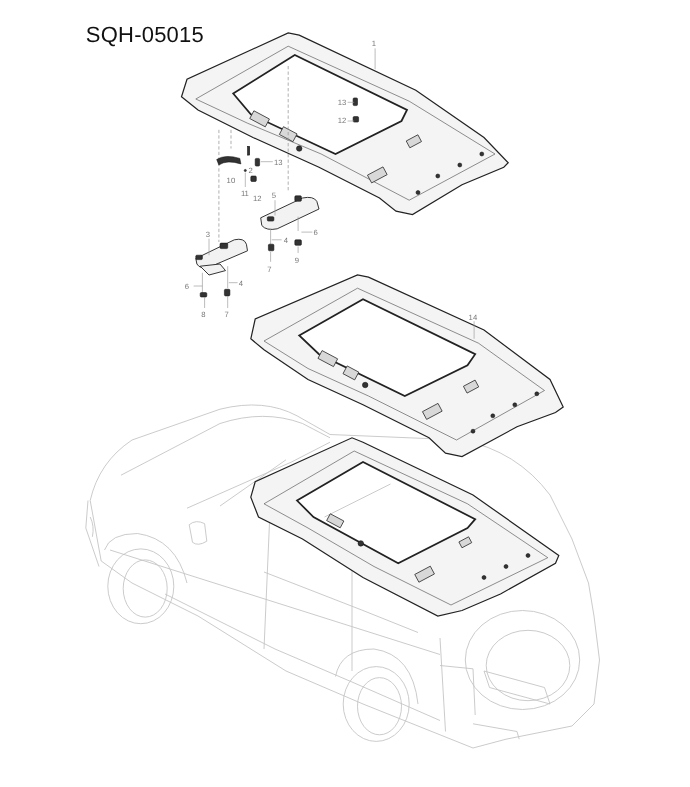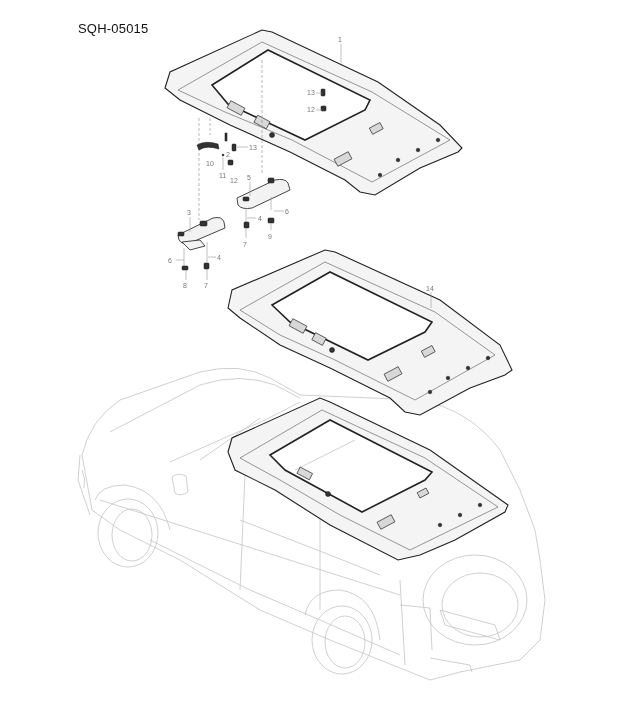--- a/index.html
+++ b/index.html
@@ -1,17 +1,17 @@
 <!DOCTYPE html>
 <html><head>
   <meta charset="utf-8">
   <style>
     html, body { margin: 0; padding: 0; background: #ffffff; }
     body { width: 627px; height: 715px; position: relative; overflow: hidden; font-family: "Liberation Sans", sans-serif; }
-    .title { position: absolute; left: 78px; top: 21px; font-size: 13px; color: #111; letter-spacing: 0.2px; }
+    .title { position: absolute; left: 78px; top: 21px; font-size: 20px; color: #111; letter-spacing: 0.2px; }
     .canvas { position: absolute; left: 0; top: 0; width: 627px; height: 715px; }
     .callout { font-family: "Liberation Sans", sans-serif; font-size: 7px; fill: #777; }
     .leader { stroke: #999; stroke-width: 0.6; fill: none; }
     .dash { stroke: #999; stroke-width: 0.7; stroke-dasharray: 3 2; fill: none; }
     .car { stroke: #c4c4c4; stroke-width: 0.8; fill: none; }
     .hl-outline { stroke: #222; stroke-width: 1.1; fill: #f4f4f4; }
     .hl-inner { stroke: #555; stroke-width: 0.6; fill: none; }
     .hl-glass { stroke: #222; stroke-width: 1.6; fill: #ffffff; }
     .hl-detail { stroke: #333; stroke-width: 0.7; fill: #d8d8d8; }
     .part-dark { fill: #333; stroke: #111; stroke-width: 0.5; }

